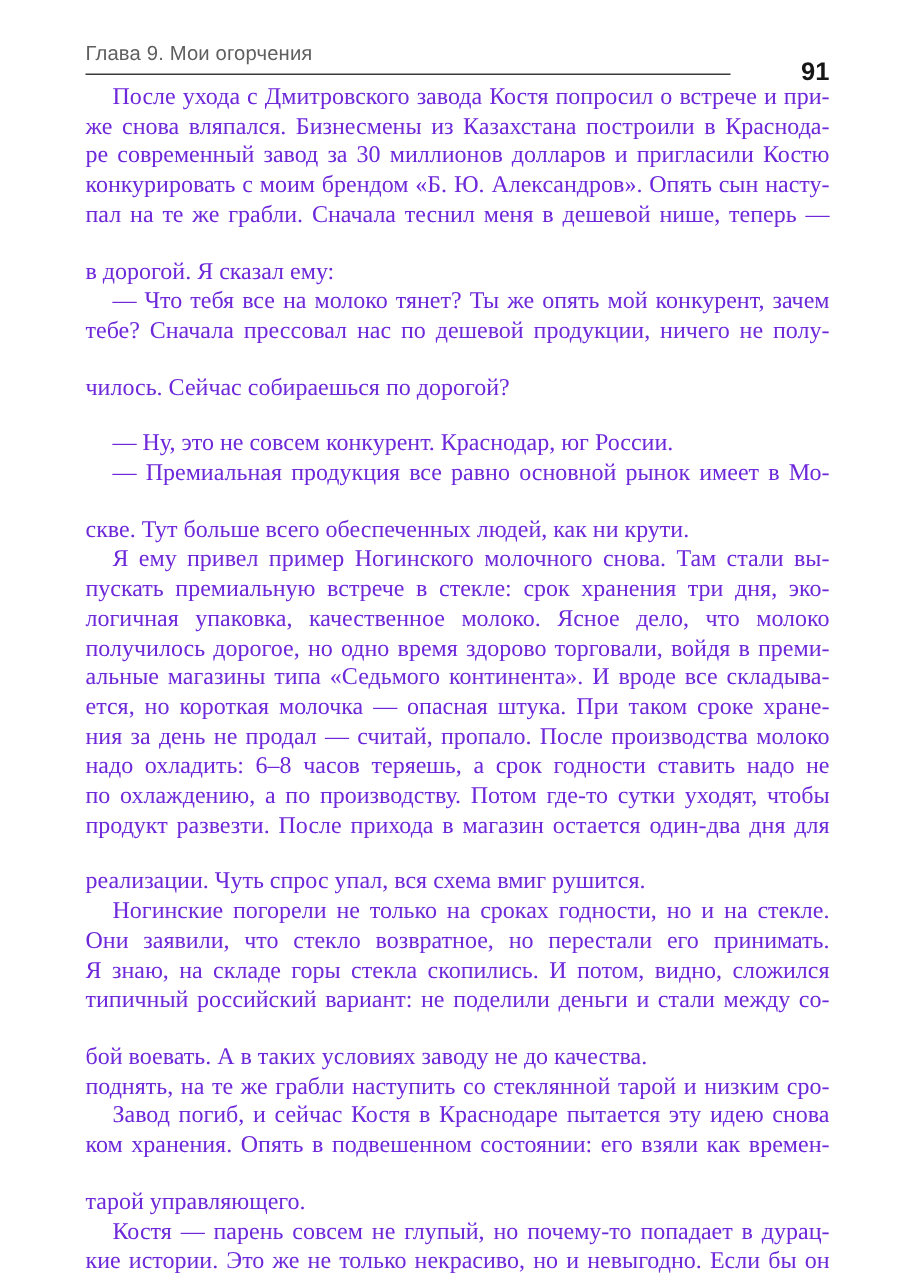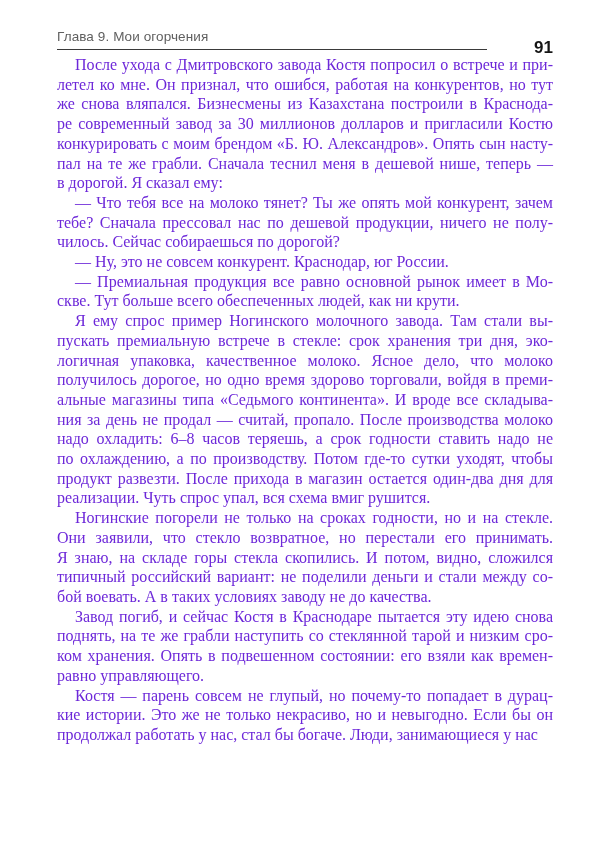--- a/index.html
+++ b/index.html
@@ -57,69 +57,70 @@
     line-height: 19.7px;
     color: #6d28d9;
   }
   .line {
     text-align: justify;
     text-align-last: justify;
     white-space: normal;
   }
   .line.last {
     text-align-last: left;
+    margin-top: 18px;
   }
   .line.indent {
     text-indent: 18px;
   }
 </style>
 </head>
 <body>
 
 <div class="page">
 
   <header class="running-head">
     <div class="head-rule">
       <span class="chapter-title">Глава 9. Мои огорчения</span>
     </div>
     <span class="page-number">91</span>
   </header>
 
   <main class="text-column">
 
   <div class="line indent">После ухода с Дмитровского завода Костя попросил о встрече и при-</div>
-      <div class="line">летел ко мне. Он признал, что ошибся, работая на конкурентов, но тут</div>
       <div class="line">же снова вляпался. Бизнесмены из Казахстана построили в Краснода-</div>
       <div class="line">ре современный завод за 30 миллионов долларов и пригласили Костю</div>
       <div class="line">конкурировать с моим брендом «Б. Ю. Александров». Опять сын насту-</div>
       <div class="line">пал на те же грабли. Сначала теснил меня в дешевой нише, теперь —</div>
       <div class="line last">в дорогой. Я сказал ему:</div>
       <div class="line indent">— Что тебя все на молоко тянет? Ты же опять мой конкурент, зачем</div>
       <div class="line">тебе? Сначала прессовал нас по дешевой продукции, ничего не полу-</div>
       <div class="line last">чилось. Сейчас собираешься по дорогой?</div>
       <div class="line indent last">— Ну, это не совсем конкурент. Краснодар, юг России.</div>
       <div class="line indent">— Премиальная продукция все равно основной рынок имеет в Мо-</div>
       <div class="line last">скве. Тут больше всего обеспеченных людей, как ни крути.</div>
-      <div class="line indent">Я ему спрос пример Ногинского молочного завода. Там стали вы-</div>
+      <div class="line indent">Я ему привел пример Ногинского молочного снова. Там стали вы-</div>
       <div class="line">пускать премиальную встрече в стекле: срок хранения три дня, эко-</div>
       <div class="line">логичная упаковка, качественное молоко. Ясное дело, что молоко</div>
       <div class="line">получилось дорогое, но одно время здорово торговали, войдя в преми-</div>
       <div class="line">альные магазины типа «Седьмого континента». И вроде все складыва-</div>
+      <div class="line">ется, но короткая молочка — опасная штука. При таком сроке хране-</div>
       <div class="line">ния за день не продал — считай, пропало. После производства молоко</div>
       <div class="line">надо охладить: 6–8 часов теряешь, а срок годности ставить надо не</div>
       <div class="line">по охлаждению, а по производству. Потом где-то сутки уходят, чтобы</div>
       <div class="line">продукт развезти. После прихода в магазин остается один-два дня для</div>
       <div class="line last">реализации. Чуть спрос упал, вся схема вмиг рушится.</div>
       <div class="line indent">Ногинские погорели не только на сроках годности, но и на стекле.</div>
       <div class="line">Они заявили, что стекло возвратное, но перестали его принимать.</div>
       <div class="line">Я знаю, на складе горы стекла скопились. И потом, видно, сложился</div>
       <div class="line">типичный российский вариант: не поделили деньги и стали между со-</div>
       <div class="line last">бой воевать. А в таких условиях заводу не до качества.</div>
+      <div class="line">поднять, на те же грабли наступить со стеклянной тарой и низким сро-</div>
       <div class="line indent">Завод погиб, и сейчас Костя в Краснодаре пытается эту идею снова</div>
-      <div class="line">поднять, на те же грабли наступить со стеклянной тарой и низким сро-</div>
       <div class="line">ком хранения. Опять в подвешенном состоянии: его взяли как времен-</div>
-      <div class="line last">равно управляющего.</div>
+      <div class="line last">тарой управляющего.</div>
       <div class="line indent">Костя — парень совсем не глупый, но почему-то попадает в дурац-</div>
       <div class="line">кие истории. Это же не только некрасиво, но и невыгодно. Если бы он</div>
       <div class="line last">продолжал работать у нас, стал бы богаче. Люди, занимающиеся у нас</div>
     </main>
 
 </div>
 
 </body></html>

